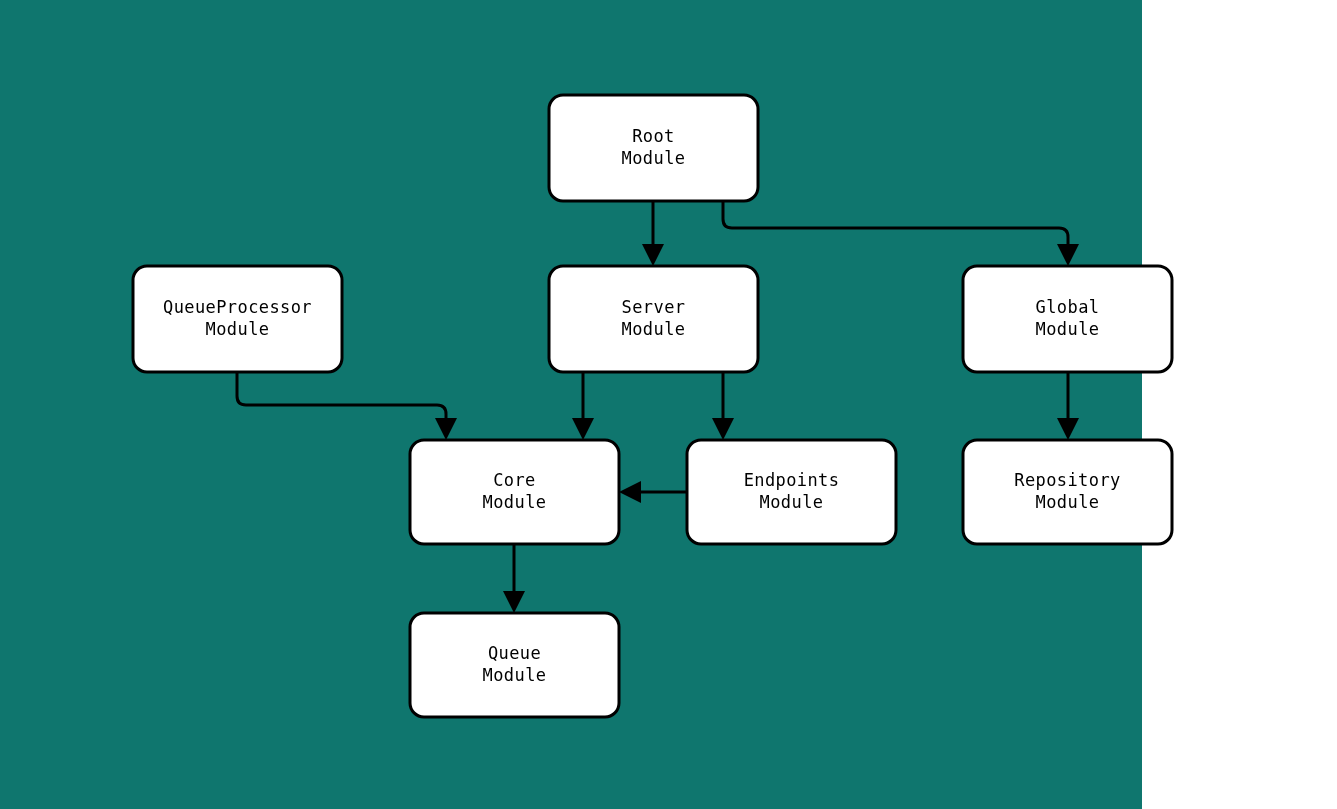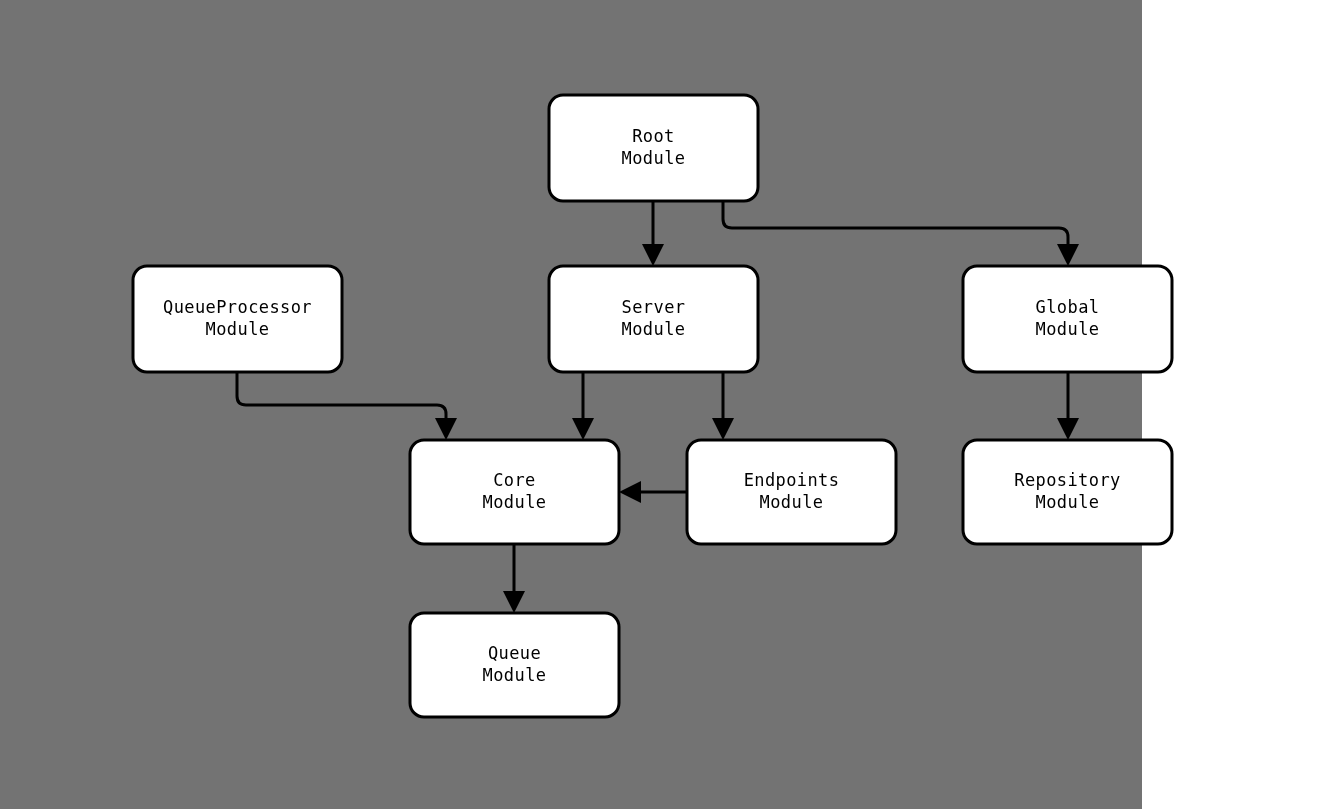--- a/index.html
+++ b/index.html
@@ -11,21 +11,21 @@
   body {
     width: 1337px;
     height: 809px;
     overflow: hidden;
     font-family: "DejaVu Sans Mono", "Liberation Mono", monospace;
   }
   #diagram-canvas {
     position: relative;
     width: 1142px;
     height: 809px;
-    background: #737373;
+    background: #0f766e;
     text-decoration: underline;
   }
   #diagram-svg {
     position: absolute;
     top: 0;
     left: 0;
     width: 1337px;
     height: 809px;
     display: block;
   }

